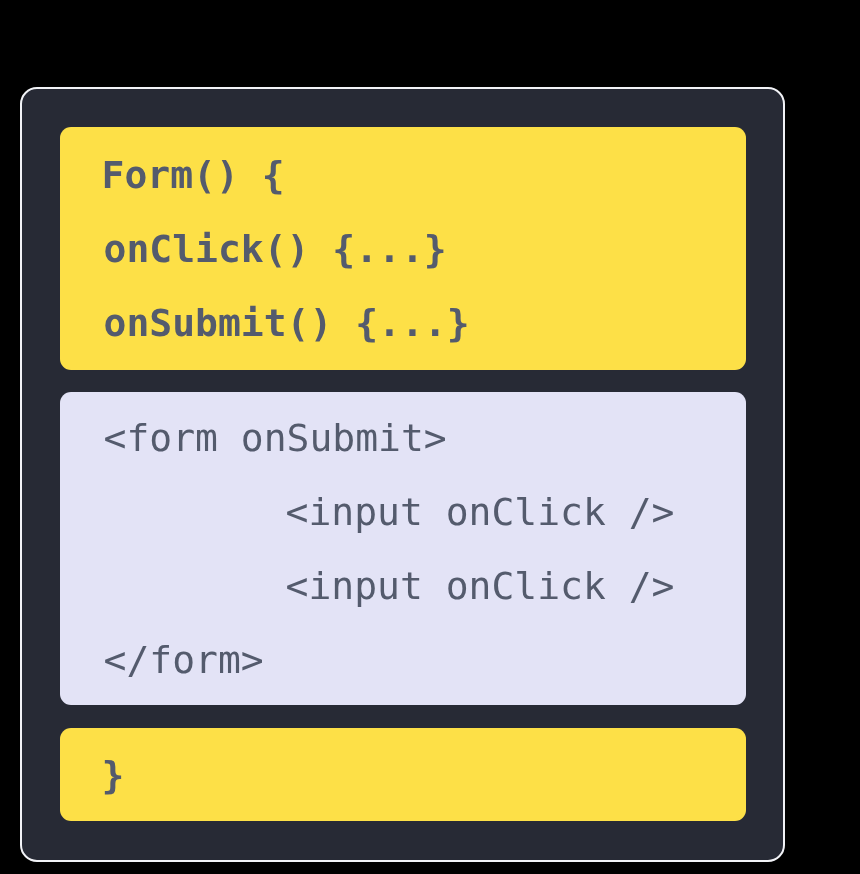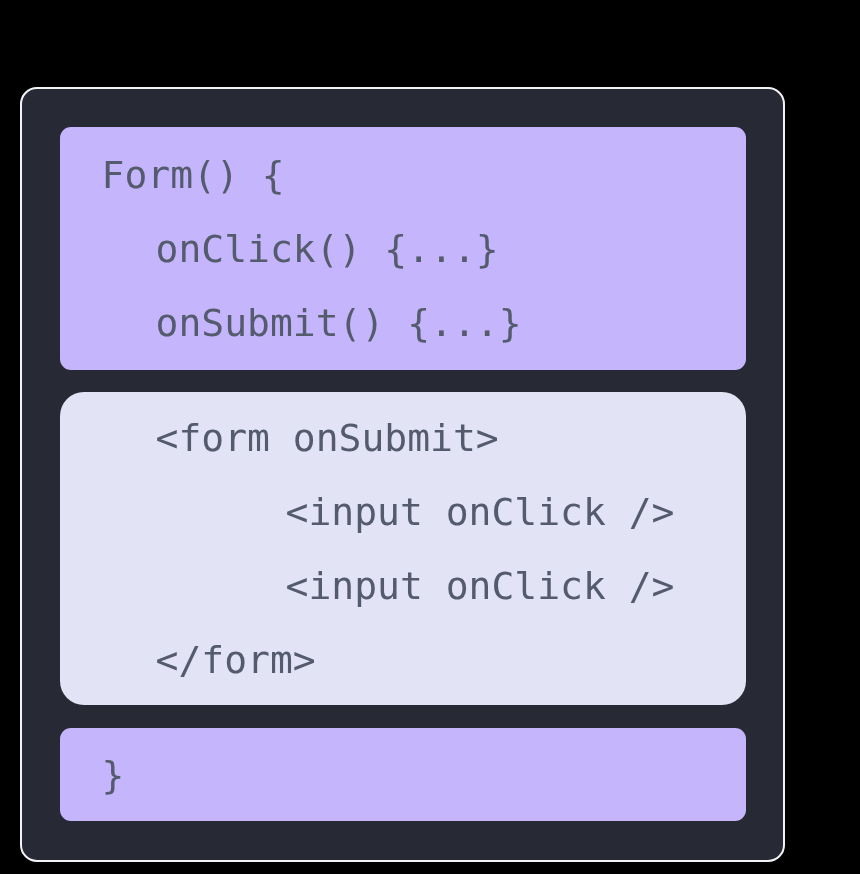--- a/index.html
+++ b/index.html
@@ -40,54 +40,53 @@
   .block {
     box-sizing: border-box;
     border-radius: 11px;
     width: 686px;
     margin: 0 auto;
     display: flex;
     flex-direction: column;
     justify-content: center;
   }
 
-  .block.peach { background: #c4b5fd; }
+  .block.peach { background: #fde047; font-weight: bold; }
   .block.lavender { background: #E3E3F6; }
 
   #block-component-scope {
     height: 243px;
     padding: 26px 0 26px 0;
     gap: 0px;
   }
 
   #block-markup {
     height: 313px;
     margin-top: 22px;
     padding: 26px 0 26px 0;
-    border-radius: 24px;
   }
 
   #block-closing-brace {
     height: 93px;
     margin-top: 23px;
     padding: 0;
   }
 
   
   .code-line {
     color: #545B6D;
     font-family: "DejaVu Sans Mono", "Liberation Mono", monospace;
     font-size: 38px;
     line-height: 74px;
     white-space: pre;
     letter-spacing: 0px;
     padding-left: 42px;
   }
 
-  .indent-1 { padding-left: 96px; }
+  .indent-1 { padding-left: 44px; }
   .indent-2 { padding-left: 155px; text-align: center; }
 </style>
 </head>
 <body>
 
 <div id="canvas">
 
   <div id="code-card">
 
     <div class="block peach" id="block-component-scope">

